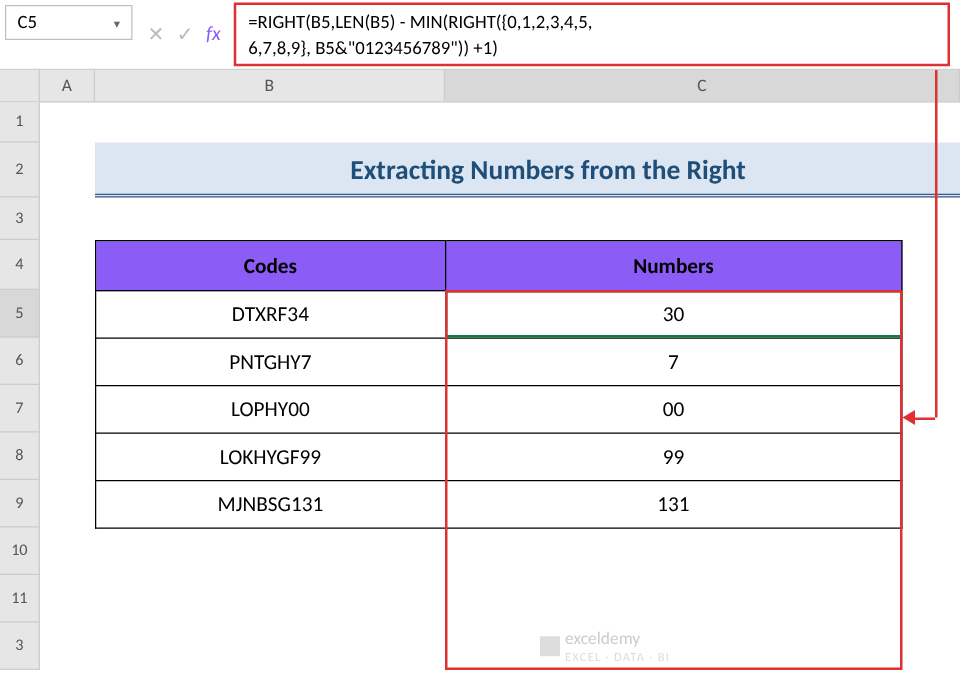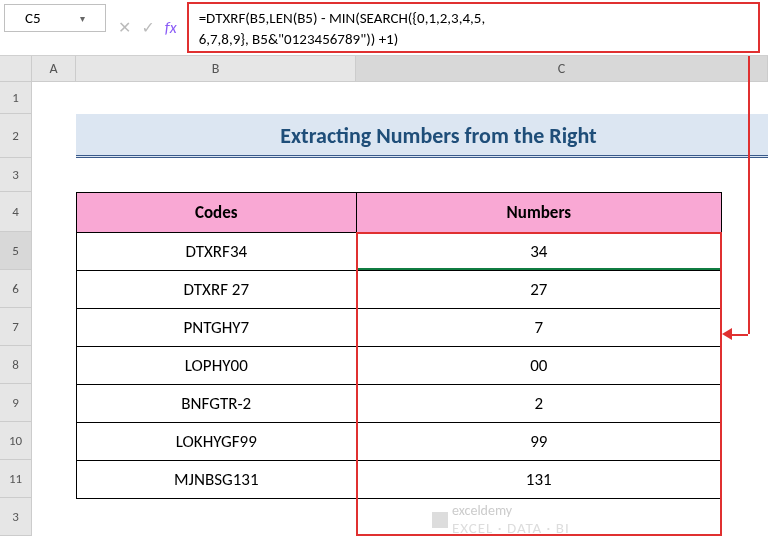--- a/index.html
+++ b/index.html
@@ -16,21 +16,21 @@
     display: flex;
     align-items: stretch;
     border-bottom: 1px solid #d0d0d0;
     background: #fff;
     height: 56px;
   }
   .name-box {
     width: 102px;
     display: flex;
     align-items: center;
-    padding: 0 20px;
+    padding: 0 9px;
     border: 1px solid #c0c0c0;
     margin: 4px;
     height: 28px;
     font-size: 15px;
     background: #fff;
   }
   .name-box .dd {
     margin-left: auto;
     font-size: 10px;
     color: #666;
@@ -125,21 +125,21 @@
     width: 646px;
     border-collapse: collapse;
   }
   .data-table th, .data-table td {
     border: 1px solid #000;
     text-align: center;
     font-size: 17px;
     padding: 0;
   }
   .data-table th {
-    background: #f9a8d4;
+    background: #8b5cf6;
     height: 40px;
     font-weight: bold;
   }
   .data-table td {
     height: 38px;
   }
   .col-codes { width: 280px; }
   .col-nums { width: 366px; }
   .selection-box {
     position: absolute;
@@ -174,37 +174,37 @@
     font-size: 14px;
     display: flex;
     align-items: center;
     gap: 4px;
   }
   .watermark .wicon {
     width: 16px; height: 16px;
     background: #ddd;
     display: inline-block;
   }
-  .wsub { font-size: 15px; letter-spacing: 1px; color:#ddd; display:block;text-align:center; }
+  .wsub { font-size: 10px; letter-spacing: 1px; color:#ddd; display:block;text-align:center; }
 </style>
 </head>
 <body>
 
 <div class="formula-bar-area">
   <div class="name-box">
     <span>C5</span>
     <span class="dd">▾</span>
   </div>
   <div class="fbar-mid">
     <span>✕</span>
     <span>✓</span>
     <span class="fx">fx</span>
   </div>
   <div class="formula-box">
-    <div>=DTXRF(B5,LEN(B5) - MIN(SEARCH({0,1,2,3,4,5,</div>
+    <div>=RIGHT(B5,LEN(B5) - MIN(RIGHT({0,1,2,3,4,5,</div>
     <div>6,7,8,9}, B5&amp;"0123456789")) +1)</div>
   </div>
 </div>
 
 <div class="sheet" style="height:493px;">
   <div class="corner"></div>
 
   <div class="col-headers">
     <div class="ch chA">A</div>
     <div class="ch chB">B</div>
@@ -230,37 +230,29 @@
     <div class="title-cell">Extracting Numbers from the Right</div>
 
     <table class="data-table">
       <tbody>
           <tr>
         <th class="col-codes">Codes</th>
         <th class="col-nums">Numbers</th>
       </tr>
       <tr>
             <td>DTXRF34</td>
-            <td>34</td>
-          </tr>
-      <tr>
-            <td>DTXRF 27</td>
-            <td>27</td>
+            <td>30</td>
           </tr>
       <tr>
             <td>PNTGHY7</td>
             <td>7</td>
           </tr>
       <tr>
             <td>LOPHY00</td>
             <td>00</td>
-          </tr>
-      <tr>
-            <td>BNFGTR-2</td>
-            <td>2</td>
           </tr>
       <tr>
             <td>LOKHYGF99</td>
             <td>99</td>
           </tr>
       <tr>
             <td>MJNBSG131</td>
             <td>131</td>
           </tr>
     </tbody>

